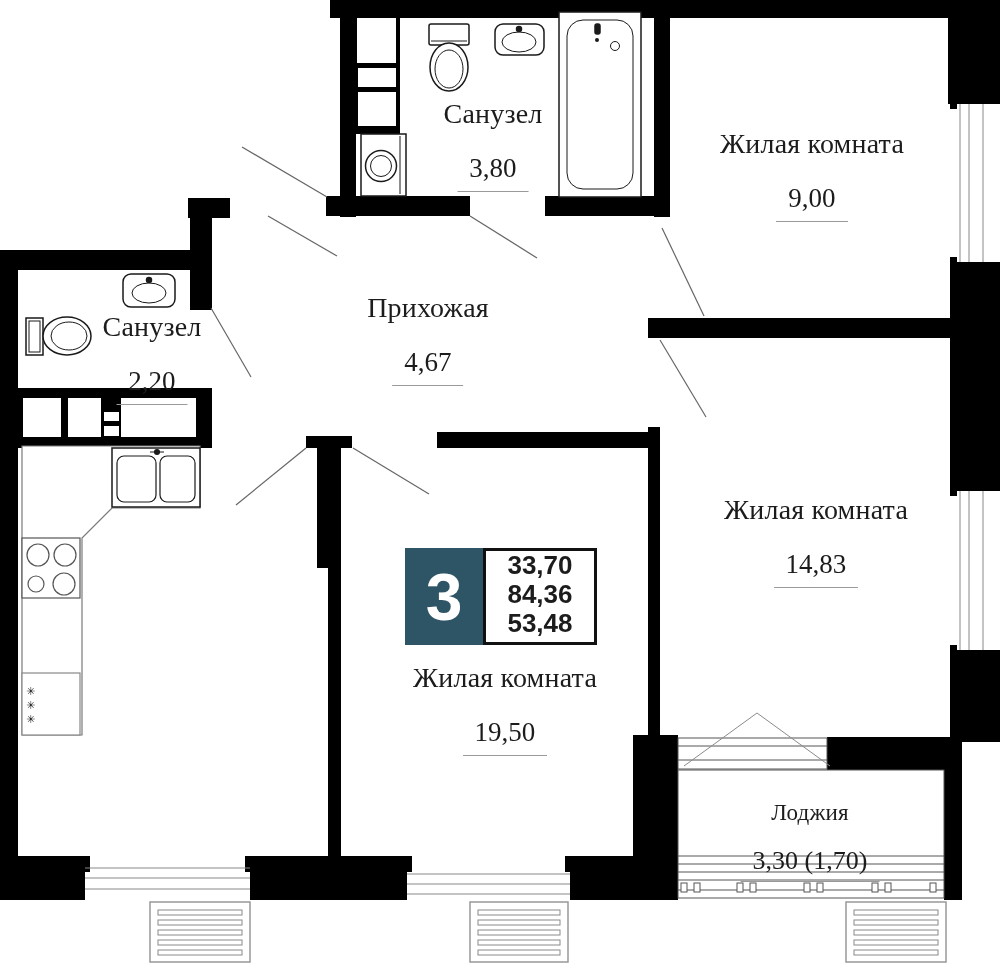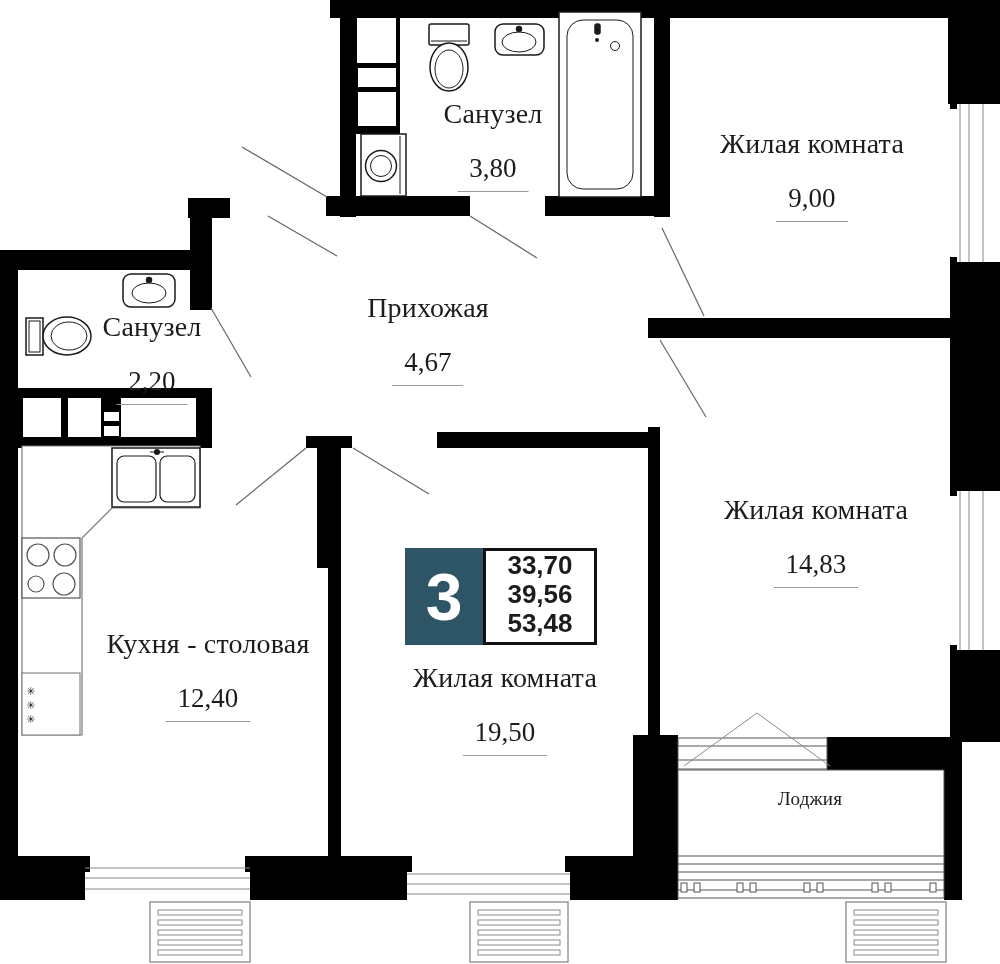--- a/index.html
+++ b/index.html
@@ -8,21 +8,21 @@
     font-family:"Liberation Sans","DejaVu Sans",sans-serif;color:#1c1c1c;
   }
   .wall{position:absolute;background:#000;}
   .niche{position:absolute;background:#fff;}
   .winbox{position:absolute;background:#fff;}
   .overlay{position:absolute;left:0;top:0;z-index:5;}
   .room-label{position:absolute;transform:translateX(-50%);text-align:center;z-index:6;font-family:Liberation Serif, serif;}
   .room-name{font-size:28px;font-weight:500;letter-spacing:.2px;white-space:nowrap;}
   .room-area{display:inline-block;font-size:27px;font-weight:500;margin-top:5px;
              padding:0 12px 7px;border-bottom:1.5px solid #9a9a9a;}
-  .room-label.small .room-name{font-size:19px;}
+  .room-label.small .room-name{font-size:23px;margin-top:12px;}
   .room-label.small .room-area{font-size:26px;margin-top:2px;padding-bottom:5px;}
   .badge{position:absolute;display:flex;z-index:7;}
   .badge-num{width:78px;height:97px;color:#fff;font-size:66px;font-weight:700;
              display:flex;align-items:center;justify-content:center;}
   .badge-areas{width:108px;height:91px;background:#fff;border:3px solid #111;
                display:flex;flex-direction:column;justify-content:flex-start;align-items:center;
                font-size:26px;font-weight:600;line-height:29px;}
   .fridge-glyphs{position:absolute;z-index:6;display:flex;flex-direction:column;
                  font-size:11px;line-height:14px;color:#222;}
 </style>
@@ -237,41 +237,38 @@
   <div class="room-label" style="left:428px;top:292px">
     <div class="room-name">Прихожая</div><br>
     <div class="room-area">4,67</div>
   </div>
 
   <div class="room-label" style="left:152px;top:311px">
     <div class="room-name">Санузел</div><br>
     <div class="room-area">2,20</div>
   </div>
 
-  <div class="room-label" style="left:208px;top:628px">
-    <div class="room-name">Кухня - столовая</div><br>
-    <div class="room-area">12,40</div>
-  </div>
 
   <div class="room-label" style="left:505px;top:662px">
     <div class="room-name">Жилая комната</div><br>
     <div class="room-area">19,50</div>
   </div>
 
   <div class="room-label" style="left:816px;top:494px">
     <div class="room-name">Жилая комната</div><br>
     <div class="room-area">14,83</div>
   </div>
 
   <div class="room-label small" style="left:810px;top:788px">
     <div class="room-name">Лоджия</div><br>
+    <div class="room-area">3,30 (1,70)</div>
   </div>
 
   <div class="badge" style="left:405px;top:548px">
     <div class="badge-num" style="background: rgb(46, 85, 101);">3</div>
     <div class="badge-areas">
       <div>33,70</div>
-      <div>39,56</div>
+      <div>84,36</div>
       <div>53,48</div>
     </div>
   </div>
 
 </div>
 
 </body></html>

